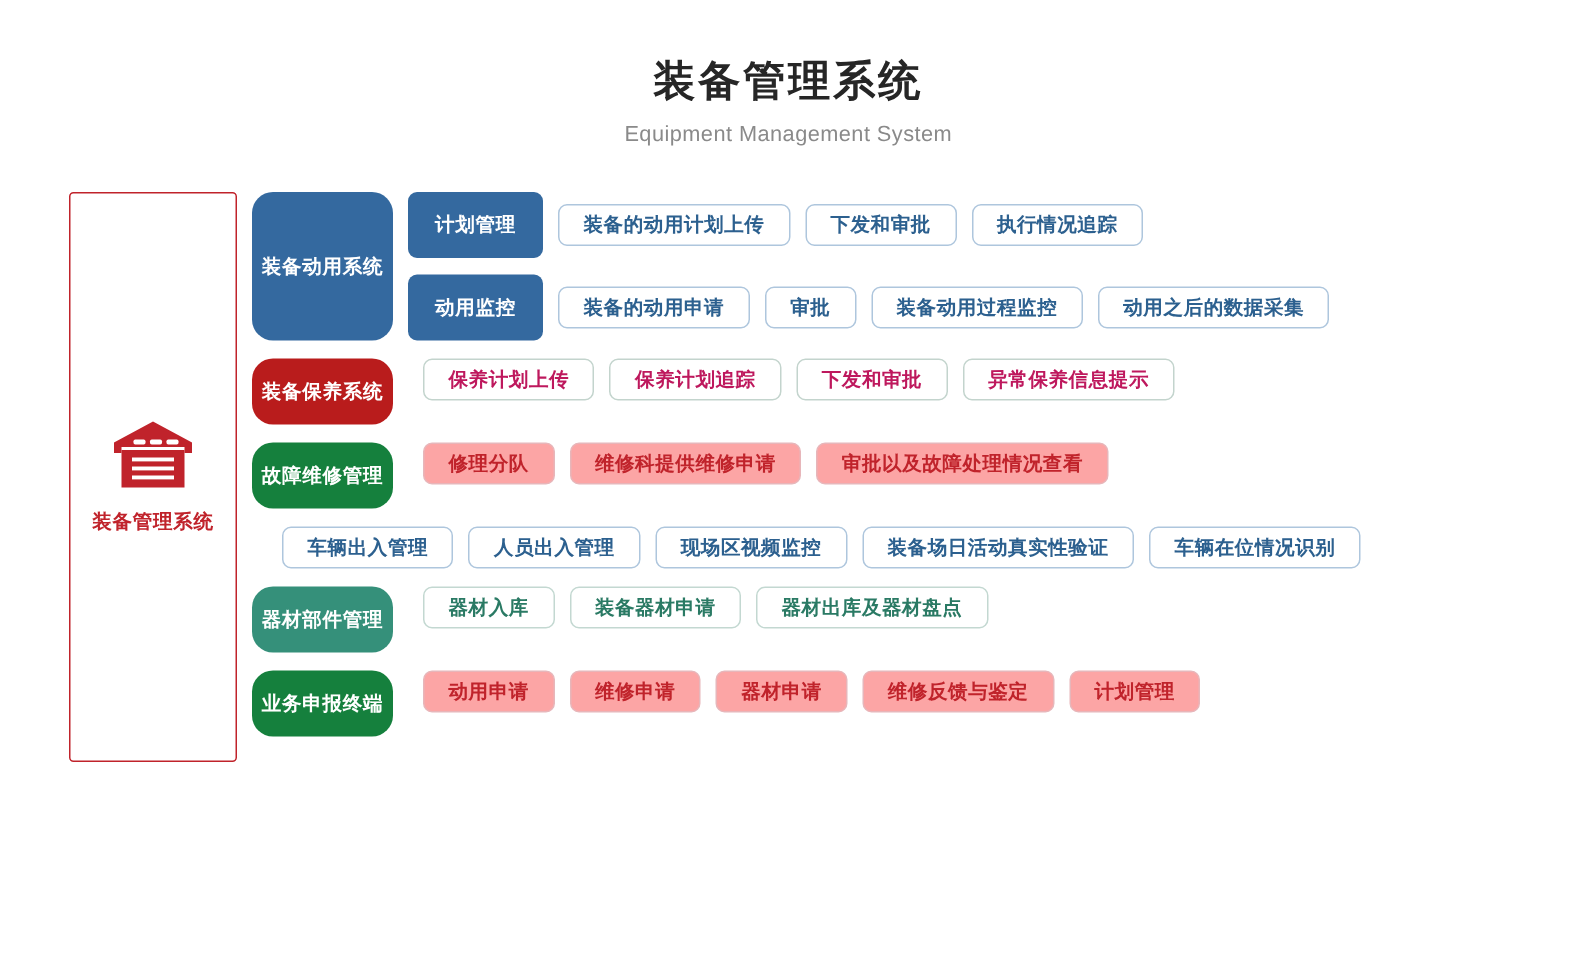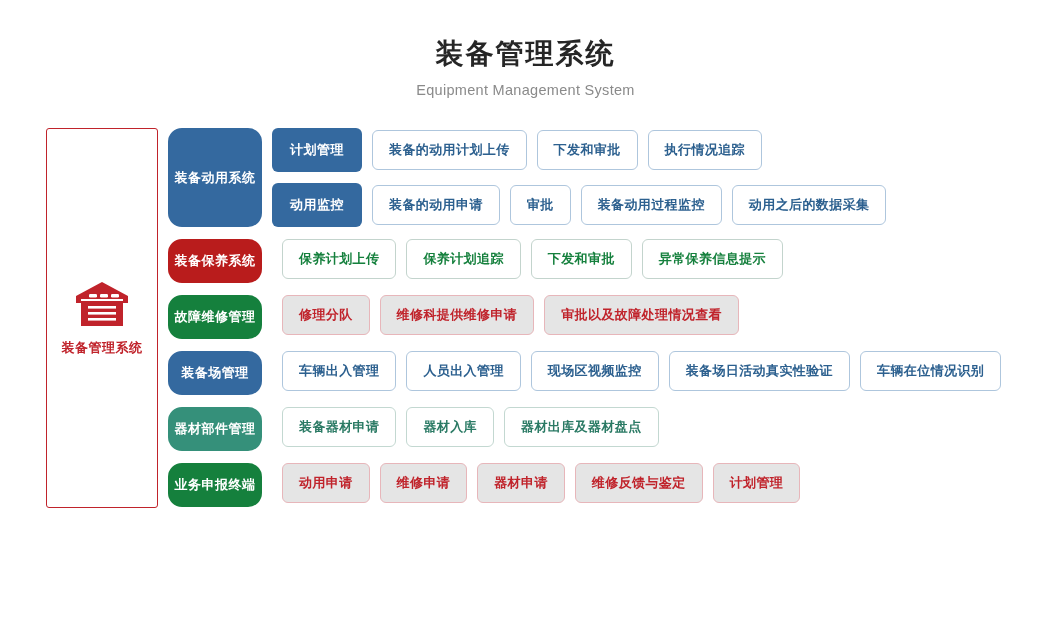--- a/index.html
+++ b/index.html
@@ -119,21 +119,21 @@
     font-weight: bold;
     letter-spacing: 0.5px;
     white-space: nowrap;
     box-sizing: border-box;
     flex: 0 0 auto;
     font-family: Liberation Mono, monospace;
   }
 
   
   .leaf {
-    height: 40px;
+    height: 28px;
     padding: 0 16px;
     margin-left: 10px;
     border-radius: 6px;
     background: #ffffff;
     display: flex;
     align-items: center;
     justify-content: center;
     font-size: 13px;
     font-weight: bold;
     letter-spacing: 0.4px;
@@ -143,22 +143,22 @@
     flex: 0 0 auto;
   }
 
   
   .t-blue   { background: #34699f; }
   .t-green  { background: #b91c1c; }
   .t-red    { background: #15803d; }
   .t-teal   { background: #35907a; }
 
   .leaf.t-blue   { background:#fff; border-color:#aec6dd; color:#2c608f; }
-  .leaf.t-green  { background:#fff; border-color:#c3d4cd; color:#15803d; }
-  .leaf.t-red    { background:#e5e5e5; border-color:#e7b6ba; color:#c0232b; }
+  .leaf.t-green  { background:#fff; border-color:#c3d4cd; color:#be185d; }
+  .leaf.t-red    { background:#fca5a5; border-color:#e7b6ba; color:#c0232b; }
   .leaf.t-teal   { background:#fff; border-color:#c3d8d1; color:#2a7a64; }
 </style>
 </head>
 <body>
 
 <div id="header">
   <div id="page-title">装备管理系统</div>
   <div id="page-subtitle">Equipment Management System</div>
 </div>
 
@@ -215,37 +215,36 @@
       <div class="cat-cell t-red single">故障维修管理</div>
       <div class="sub-stack">
         <div class="sub-line">
           <div class="leaf t-red">修理分队</div>
           <div class="leaf t-red">维修科提供维修申请</div>
           <div class="leaf t-red">审批以及故障处理情况查看</div>
         </div>
       </div>
     </div>
     <div class="block-row">
-      <div class="cat-cell t-blue single">装备场管理</div>
       <div class="sub-stack">
         <div class="sub-line">
           <div class="leaf t-blue">车辆出入管理</div>
           <div class="leaf t-blue">人员出入管理</div>
           <div class="leaf t-blue">现场区视频监控</div>
           <div class="leaf t-blue">装备场日活动真实性验证</div>
           <div class="leaf t-blue">车辆在位情况识别</div>
         </div>
       </div>
     </div>
     <div class="block-row">
       <div class="cat-cell t-teal single">器材部件管理</div>
       <div class="sub-stack">
         <div class="sub-line">
+          <div class="leaf t-teal">器材入库</div>
           <div class="leaf t-teal">装备器材申请</div>
-          <div class="leaf t-teal">器材入库</div>
           <div class="leaf t-teal">器材出库及器材盘点</div>
         </div>
       </div>
     </div>
     <div class="block-row">
       <div class="cat-cell t-red single">业务申报终端</div>
       <div class="sub-stack">
         <div class="sub-line">
           <div class="leaf t-red">动用申请</div>
           <div class="leaf t-red">维修申请</div>

